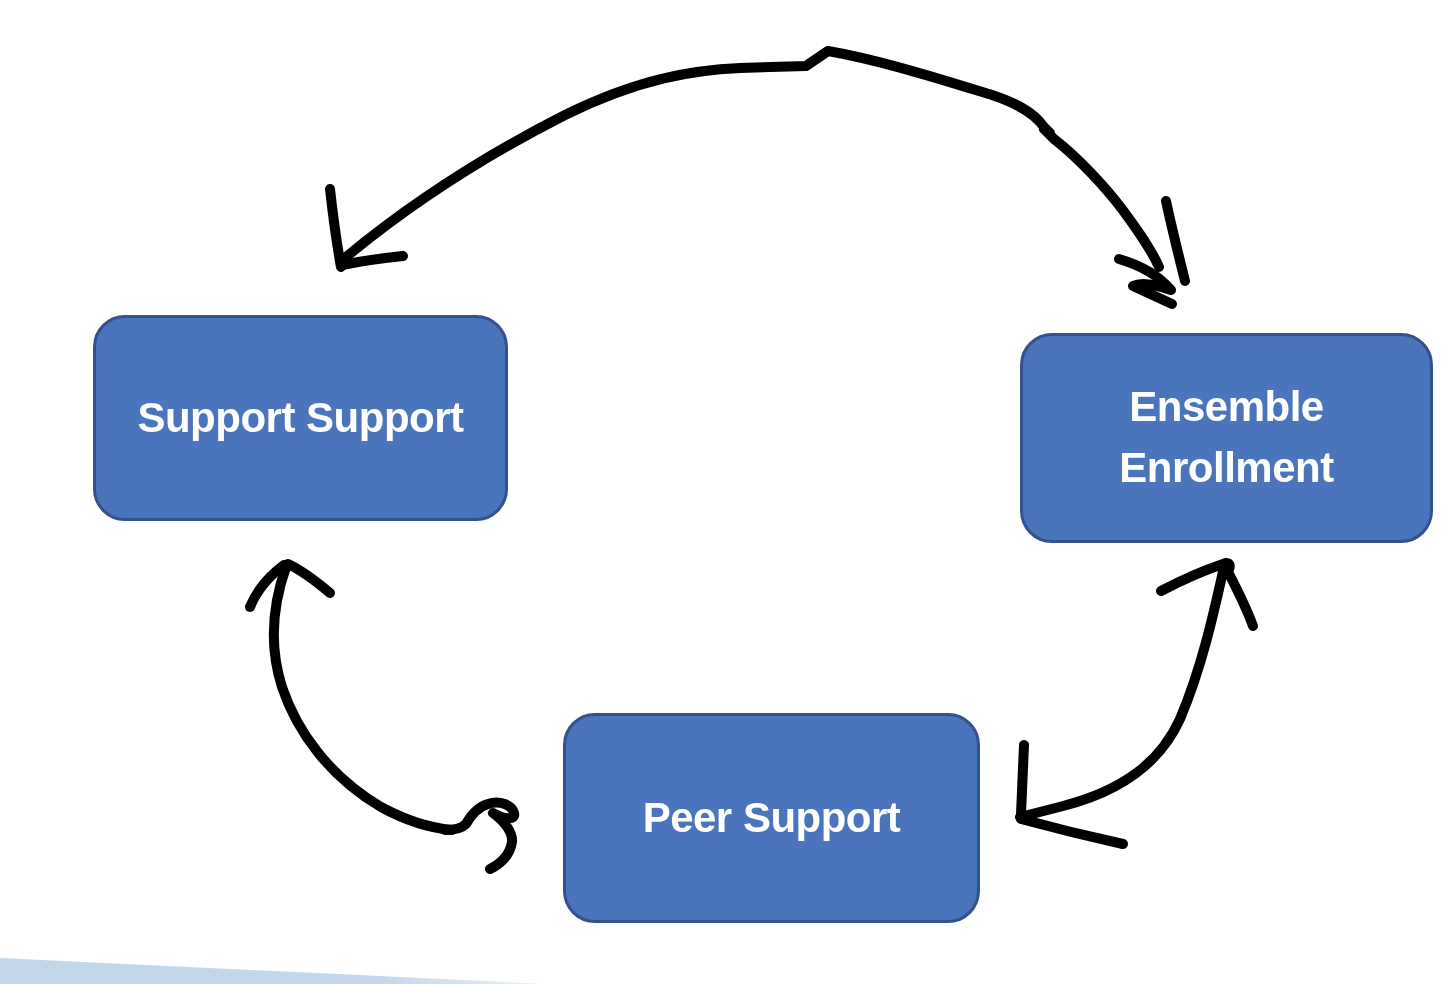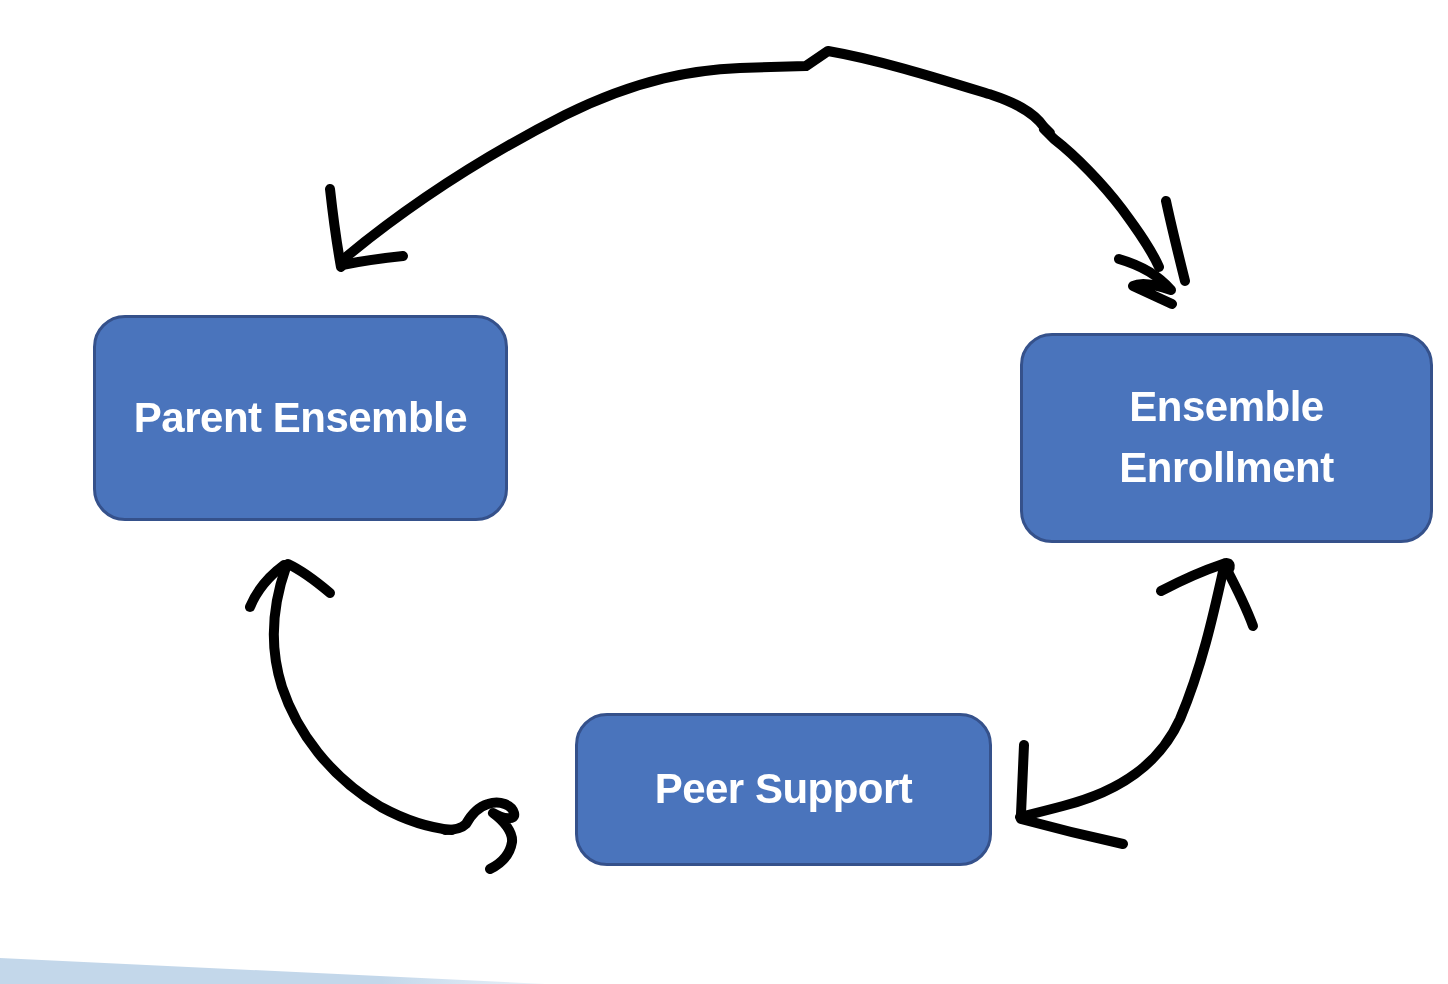--- a/index.html
+++ b/index.html
@@ -42,21 +42,21 @@
     text-align: center;
     color: var(--node-text, #ffffff);
     font-weight: 700;
     font-size: 42px;
     line-height: 1.45;
     letter-spacing: -0.5px;
     padding: 0 22px;
   }
   .node-parent   { left: 93px;   top: 315px; width: 415px; height: 206px; }
   .node-ensemble { left: 1020px; top: 313px; width: 413px; height: 210px; margin-top: 20px; }
-  .node-peer     { left: 575px;  top: 713px; width: 417px; height: 153px; }
+  .node-peer     { left: 563px;  top: 713px; width: 417px; height: 210px; }
 </style>
 </head>
 <body>
 
 <div class="canvas">
 
   <svg class="arrow-layer" viewBox="0 0 1448 984" aria-hidden="true">
     <defs>
       <linearGradient id="wedgeGrad" x1="0" y1="0" x2="1" y2="0">
         <stop offset="0" style="stop-color: var(--wedge, #c3d7ea);"></stop>
@@ -85,21 +85,21 @@
     <g aria-label="arrow-peer-ensemble">
       <path class="sketch" d="M 1224 567 C 1214 612 1202 667 1180 719 C 1160 763 1122 791 1063 806 C 1048 810 1032 814 1020 817"></path>
       <path class="sketch" d="M 1161 591 C 1184 579 1205 570 1223 564 C 1230 561 1232 566 1227 572"></path>
       <path class="sketch" d="M 1226 568 C 1236 587 1246 607 1253 626"></path>
       <path class="sketch" d="M 1024 745 C 1023 769 1022 793 1021 814"></path>
       <path class="sketch" d="M 1021 819 C 1054 828 1091 837 1123 844"></path>
     </g>
   </svg>
 
   <div class="node node-parent">
-    <span>Parent Ensemble</span>
+    <span>Support Support</span>
   </div>
 
   <div class="node node-ensemble">
     <span>Ensemble Enrollment</span>
   </div>
 
   <div class="node node-peer">
     <span>Peer Support</span>
   </div>
 

